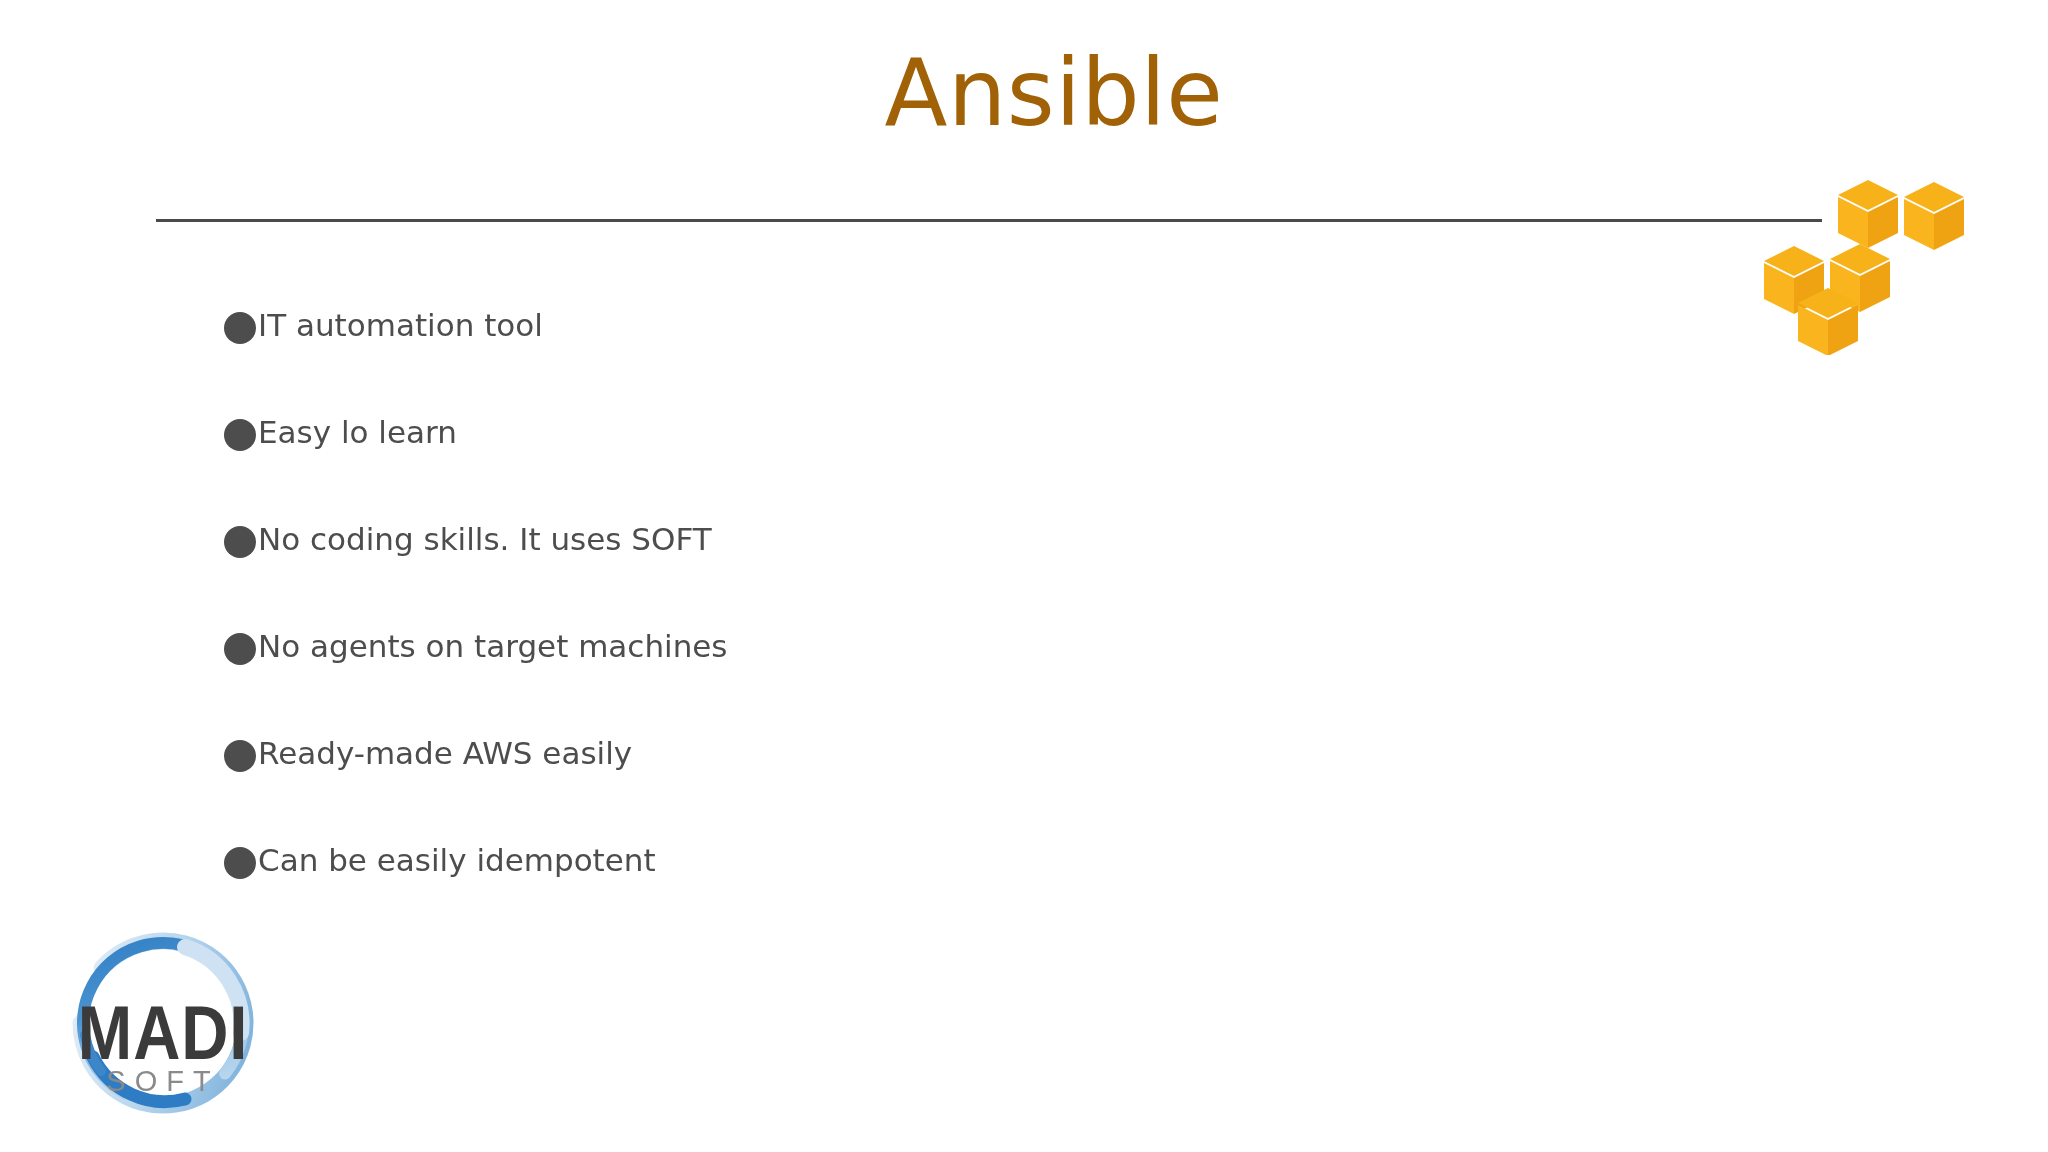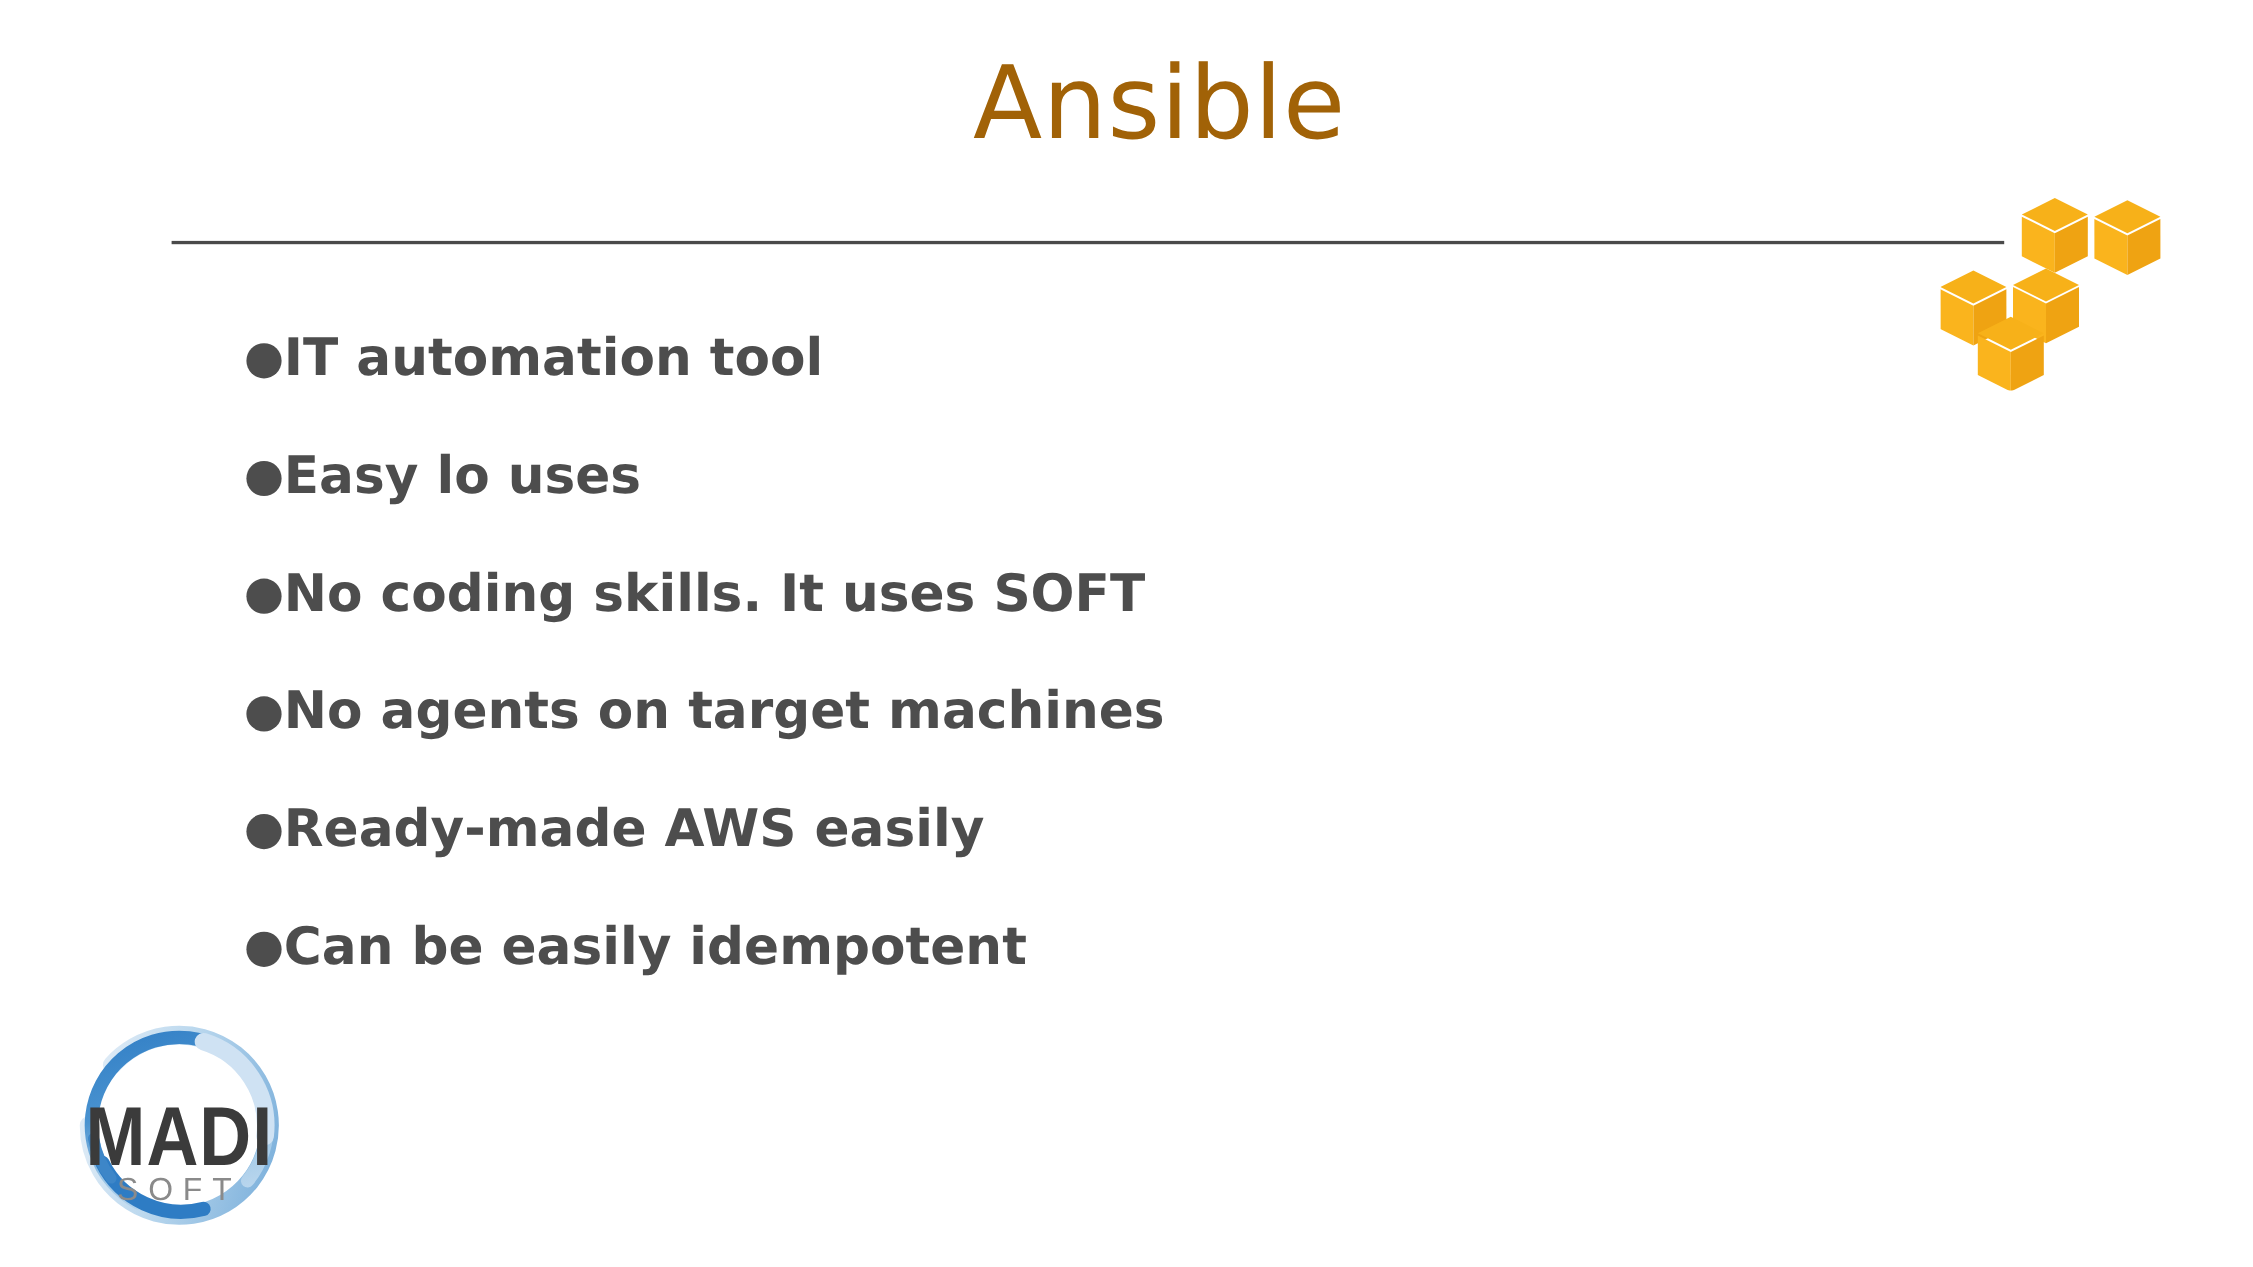--- a/index.html
+++ b/index.html
@@ -61,22 +61,22 @@
     flex: 0 0 auto;
     width: 32px;
     height: 32px;
     border-radius: 50%;
     background: #4d4d4d;
     margin-right: 2px;
     position: relative;
     top: 2px;
   }
   .bullet-text {
-    font-size: 47px;
-    font-weight: 700;
+    font-size: 31px;
+    font-weight: 400;
     line-height: 1.1;
     color: #4d4d4d;
     white-space: nowrap;
     text-align: right;
   }
 
   
   .aws-logo {
     position: absolute;
     left: 1764px;
@@ -117,21 +117,21 @@
 
   <div class="bullet-list">
 
     <div class="bullet-item">
       <span class="bullet-marker"></span>
       <span class="bullet-text">IT automation tool</span>
     </div>
 
     <div class="bullet-item">
       <span class="bullet-marker"></span>
-      <span class="bullet-text">Easy lo uses</span>
+      <span class="bullet-text">Easy lo learn</span>
     </div>
 
     <div class="bullet-item">
       <span class="bullet-marker"></span>
       <span class="bullet-text">No coding skills. It uses SOFT</span>
     </div>
 
     <div class="bullet-item">
       <span class="bullet-marker"></span>
       <span class="bullet-text">No agents on target machines</span>

